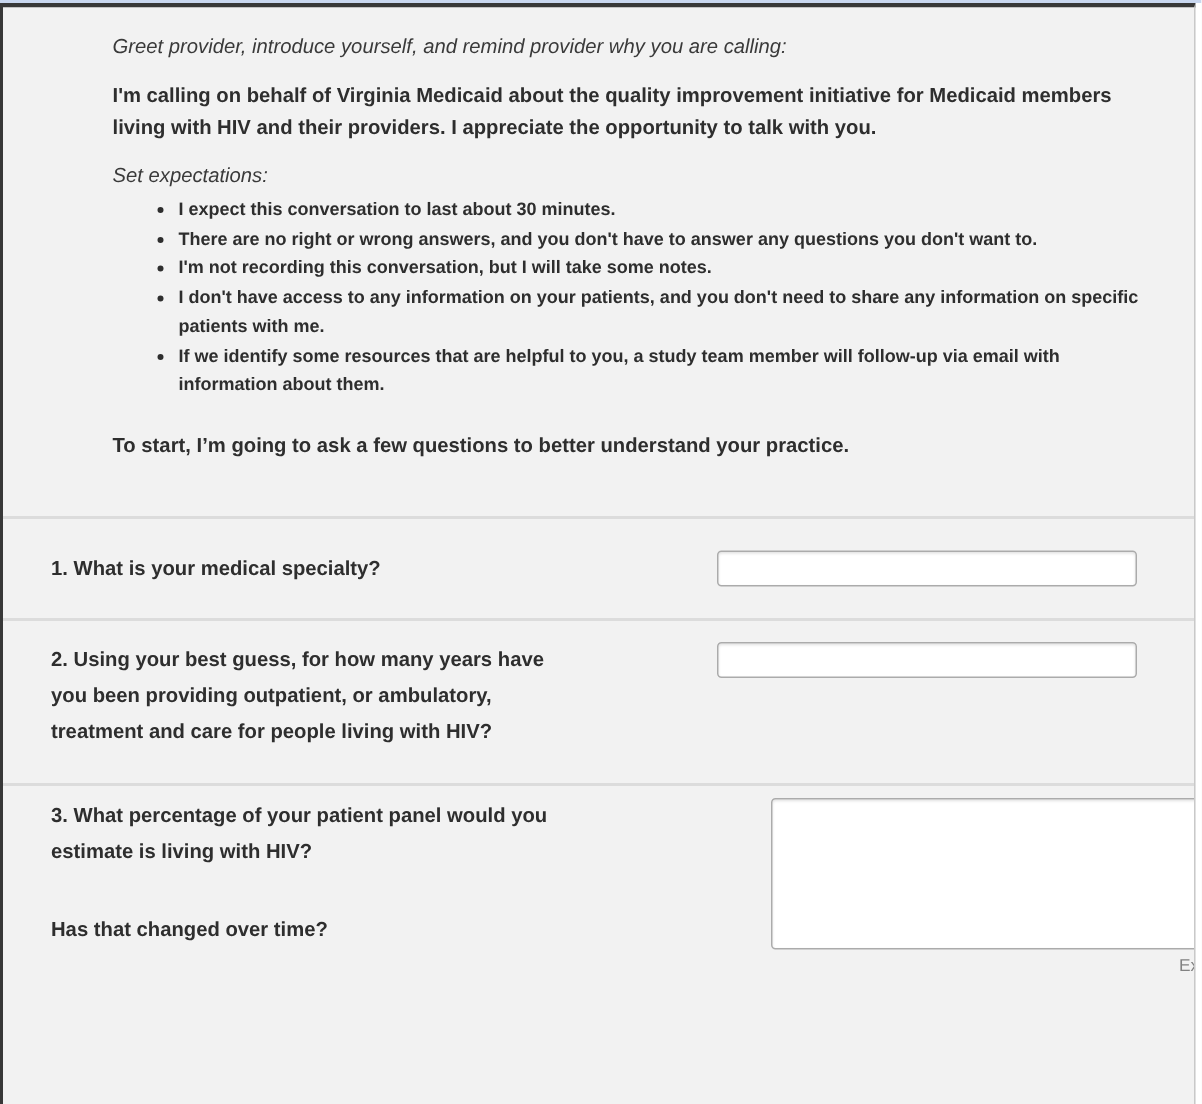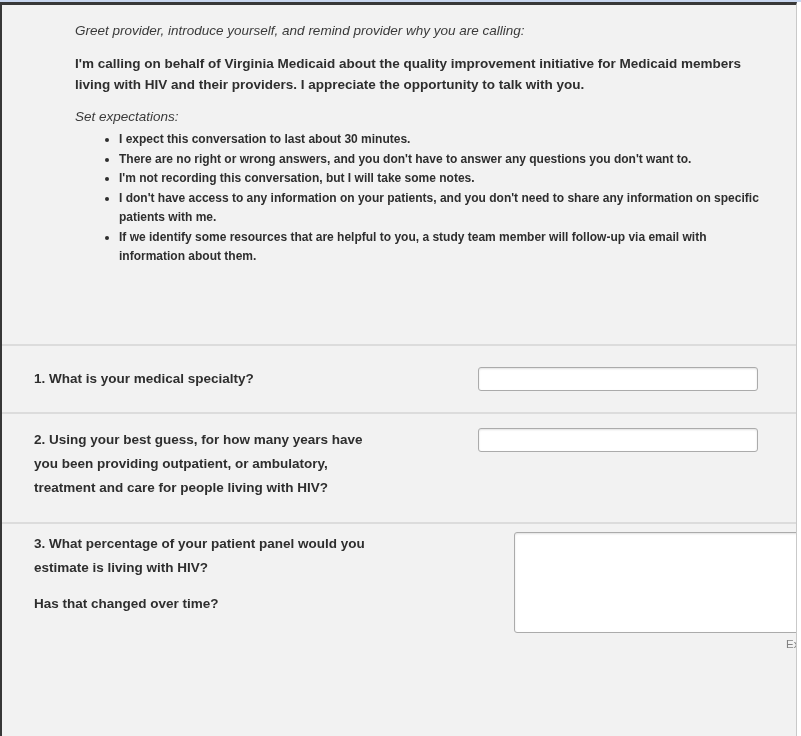--- a/index.html
+++ b/index.html
@@ -78,21 +78,21 @@
     font-size: 13.5px;
     line-height: 24px;
     color: #2e2e2e;
     white-space: pre-line;
   }
   .q-followup {
     font-weight: bold;
     font-size: 13.5px;
     line-height: 24px;
     color: #2e2e2e;
-    margin-top: 12px;
+    margin-top: 28px;
   }
   .q-field-col { flex: 1; padding-left: 26px; }
   .text-input {
     width: 280px;
     height: 24px;
     background: #ffffff;
     border: 1px solid #ababab;
     border-radius: 3px;
     box-shadow: inset 0 1px 2px rgba(0,0,0,0.12);
     font-size: 13px;
@@ -137,20 +137,21 @@
     <p class="instruction-italic">Greet provider, introduce yourself, and remind provider why you are calling:</p>
     <p class="script-text">I'm calling on behalf of Virginia Medicaid about the quality improvement initiative for Medicaid members living with HIV and their providers. I appreciate the opportunity to talk with you.</p>
     <p class="instruction-italic" style="margin-bottom:3px;">Set expectations:</p>
     <ul class="expectations-list">
       <li>I expect this conversation to last about 30 minutes.</li>
       <li>There are no right or wrong answers, and you don't have to answer any questions you don't want to.</li>
       <li>I'm not recording this conversation, but I will take some notes.</li>
       <li>I don't have access to any information on your patients, and you don't need to share any information on specific patients with me.</li>
       <li>If we identify some resources that are helpful to you, a study team member will follow-up via email with information about them.</li>
     </ul>
+    <p class="closing-text">To start, I’m going to ask a few questions to better understand your practice.</p>
   </div>
 
 
   <div class="section question-row row-q1">
     <div class="q-label-col">
       <div class="q-label">1. What is your medical specialty?</div>
     </div>
     <div class="q-field-col">
       <input type="text" class="text-input" style="">
     </div>

